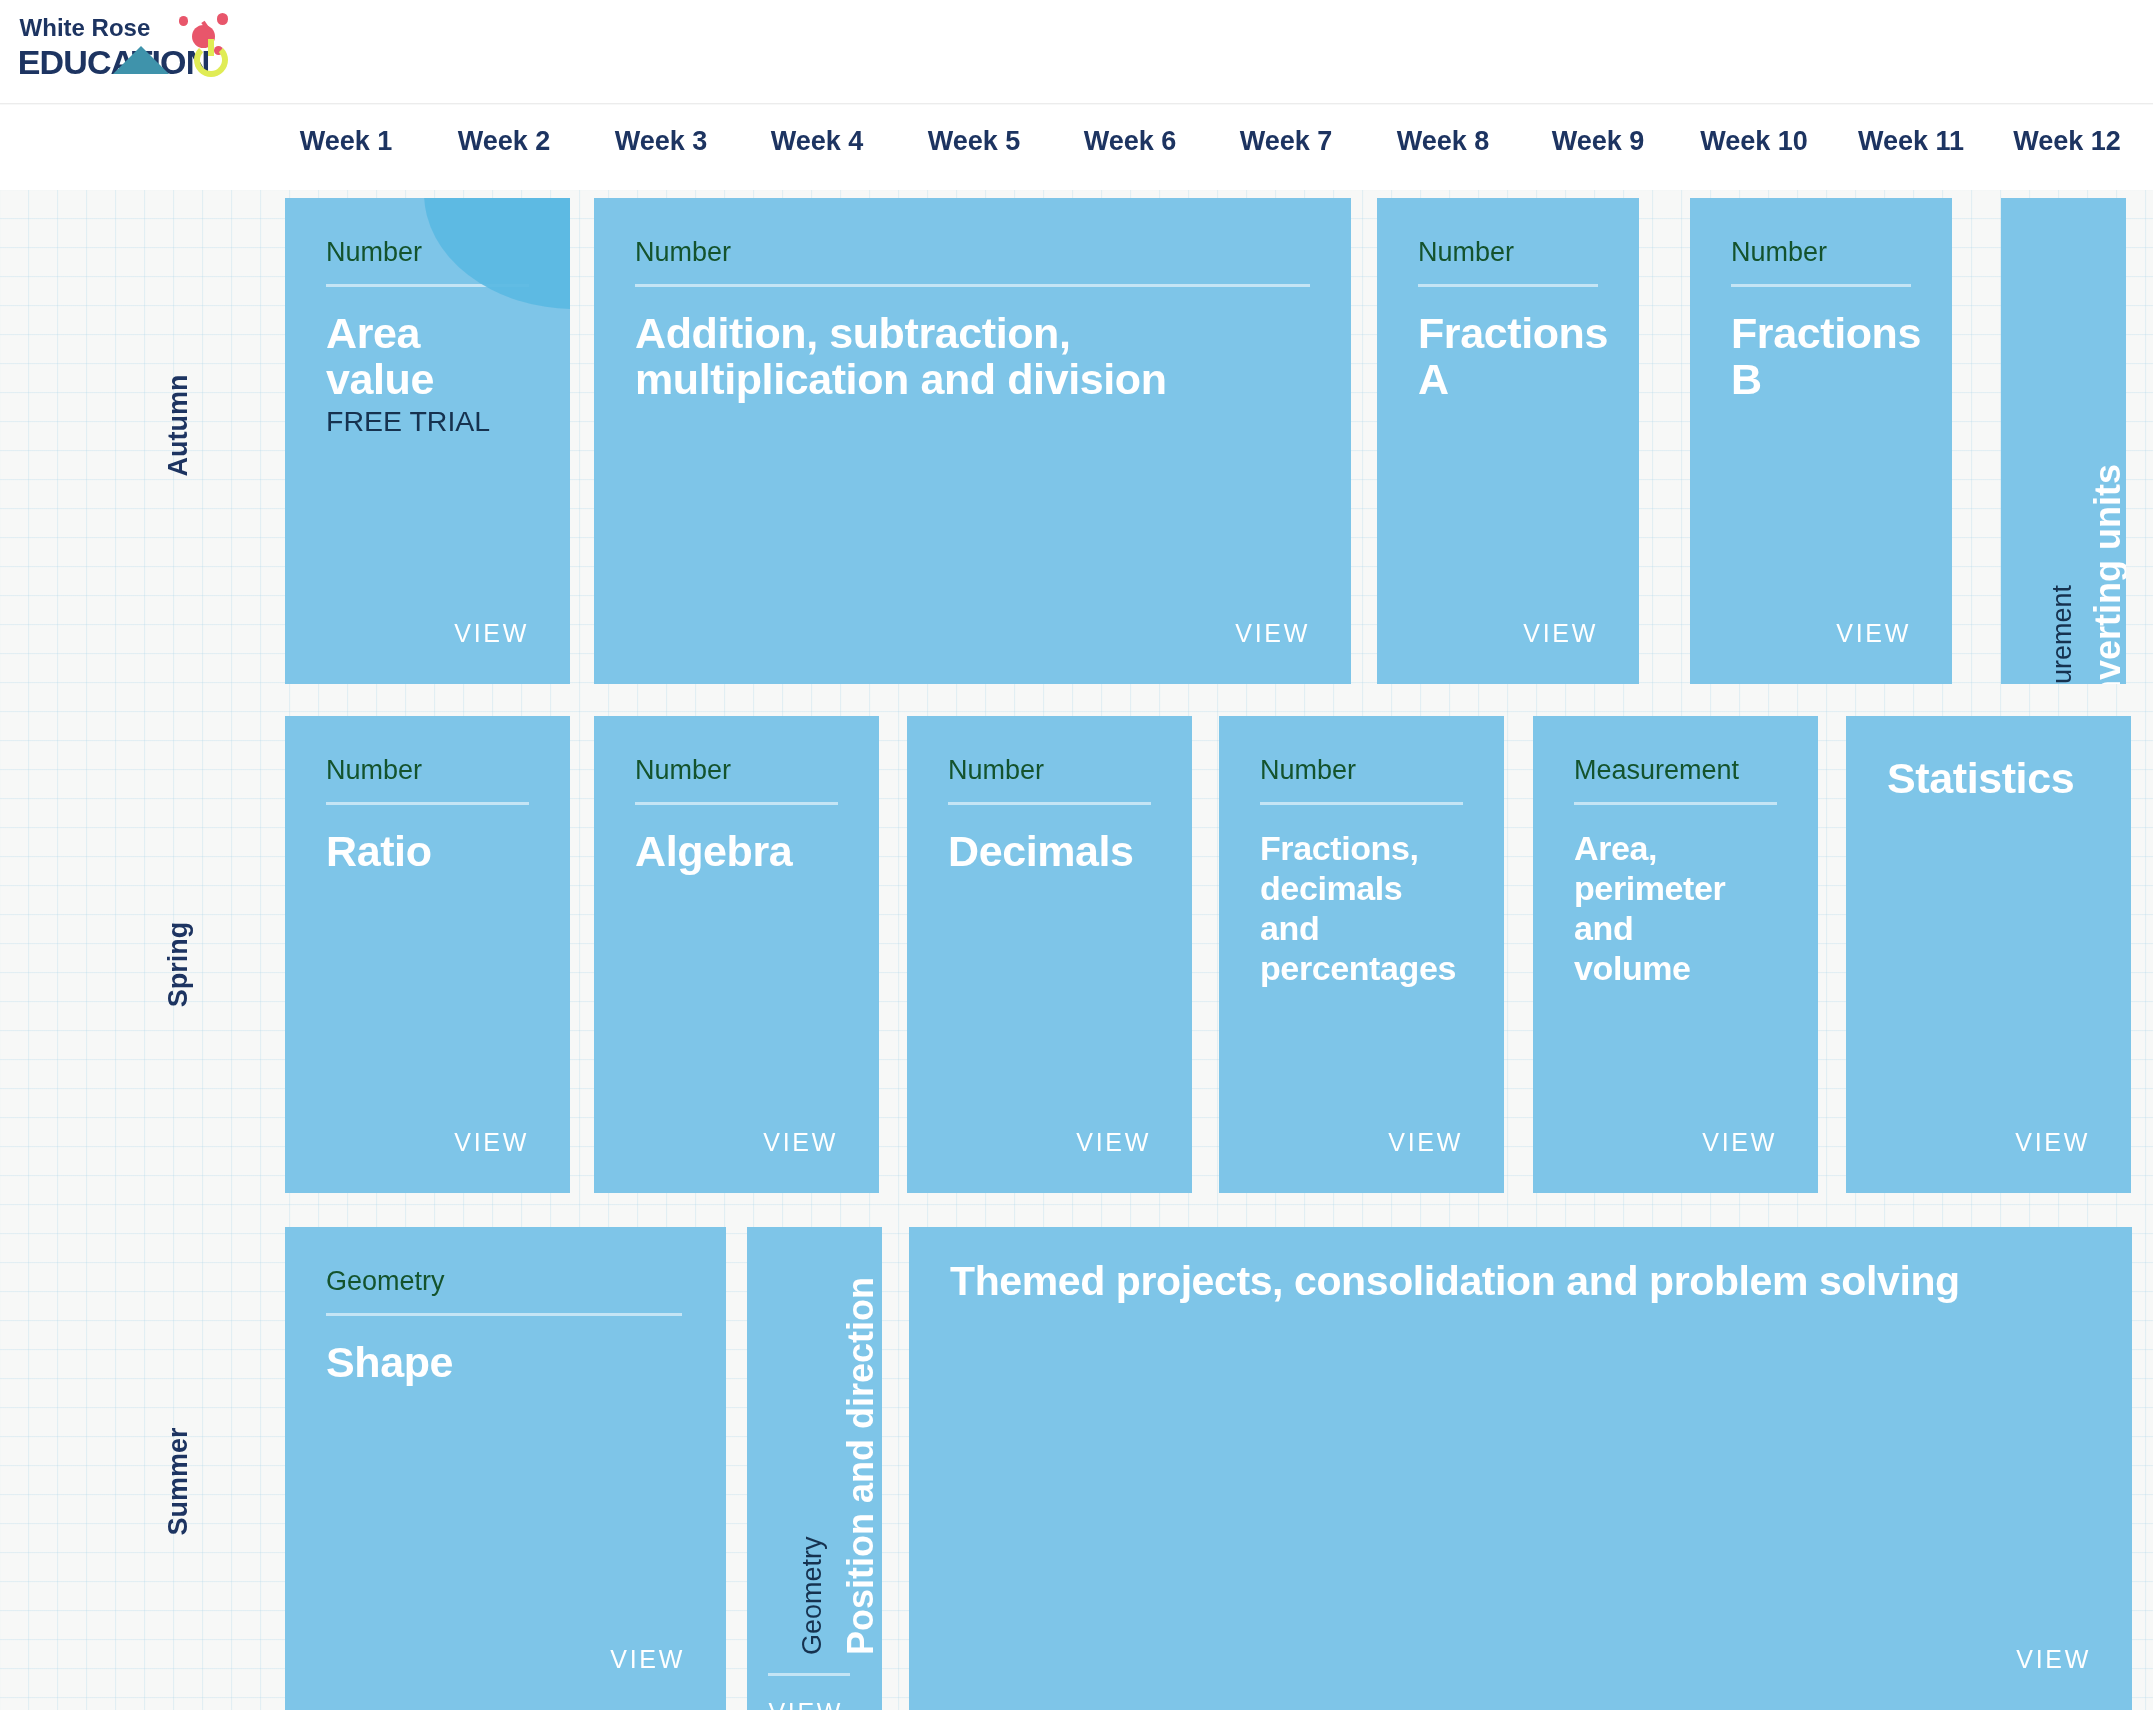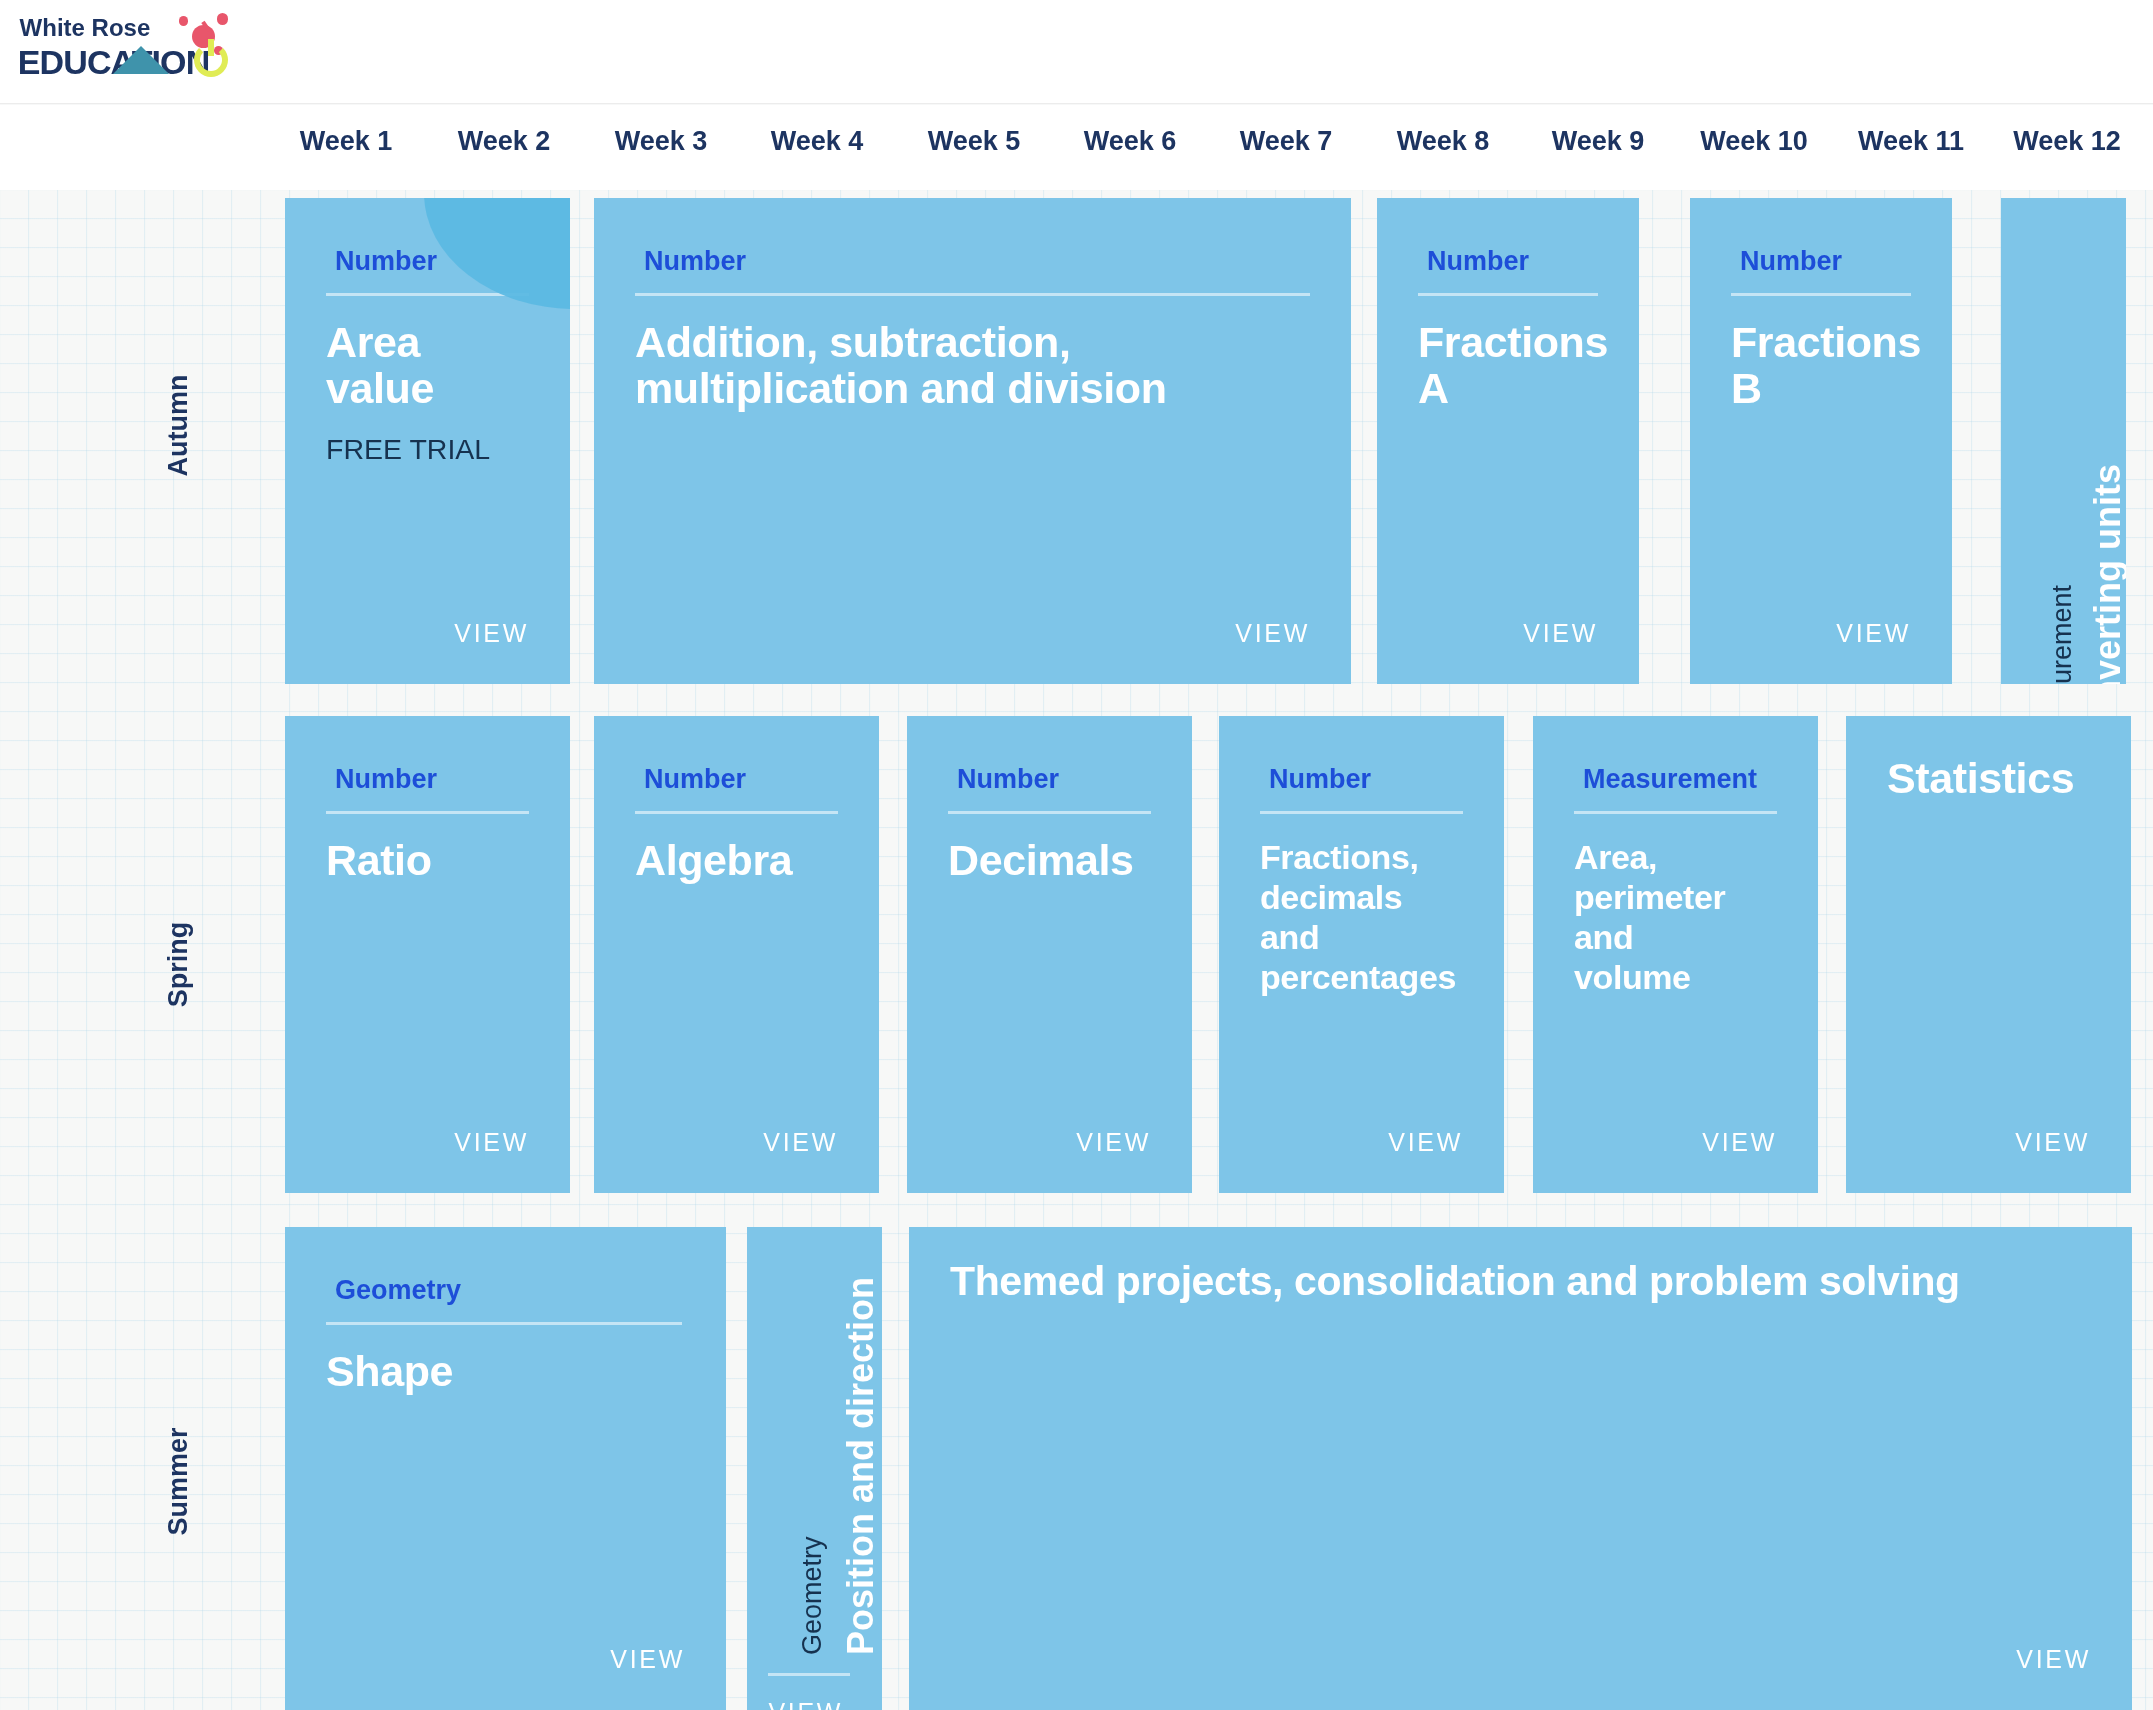--- a/index.html
+++ b/index.html
@@ -79,35 +79,35 @@
     position:absolute;
     background:#7ec5e8;
     overflow:hidden;
     z-index: 10;
   }
   .card-inner {
     position:absolute; left:0; top:0; right:0; bottom:0;
     padding: 39px 41px 0 41px;
   }
   .cat {
-    font-size:27px; color:#1d4ed8; font-weight:bold;
-    line-height:30px; margin:9px;
+    font-size:27px; color:#14532d; font-weight:normal;
+    line-height:30px; margin:0;
   }
   .rule {
     height:2.7px; background:rgba(255,255,255,0.55);
     margin-top:17px; margin-bottom:23px;
   }
   .title {
     font-size:43px; font-weight:bold; color:#ffffff;
     line-height:1.08; letter-spacing:-0.4px;
   }
   .title.sm { font-size:34px; line-height:1.18; }
   .title.nocat { font-size:43px; }
   .free-trial {
-    font-size:28.5px; color:#16324f; margin-top:19px; line-height:36px;
+    font-size:28.5px; color:#16324f; margin-top:0; line-height:36px;
   }
   .view {
     position:absolute; right:41px; bottom:36px;
     font-size:25px; color:#ffffff; letter-spacing:2.7px;
     font-weight:normal;
   }
 
   
   .corner-fold {
     position:absolute; right:-5.3px; top:-5.3px;

